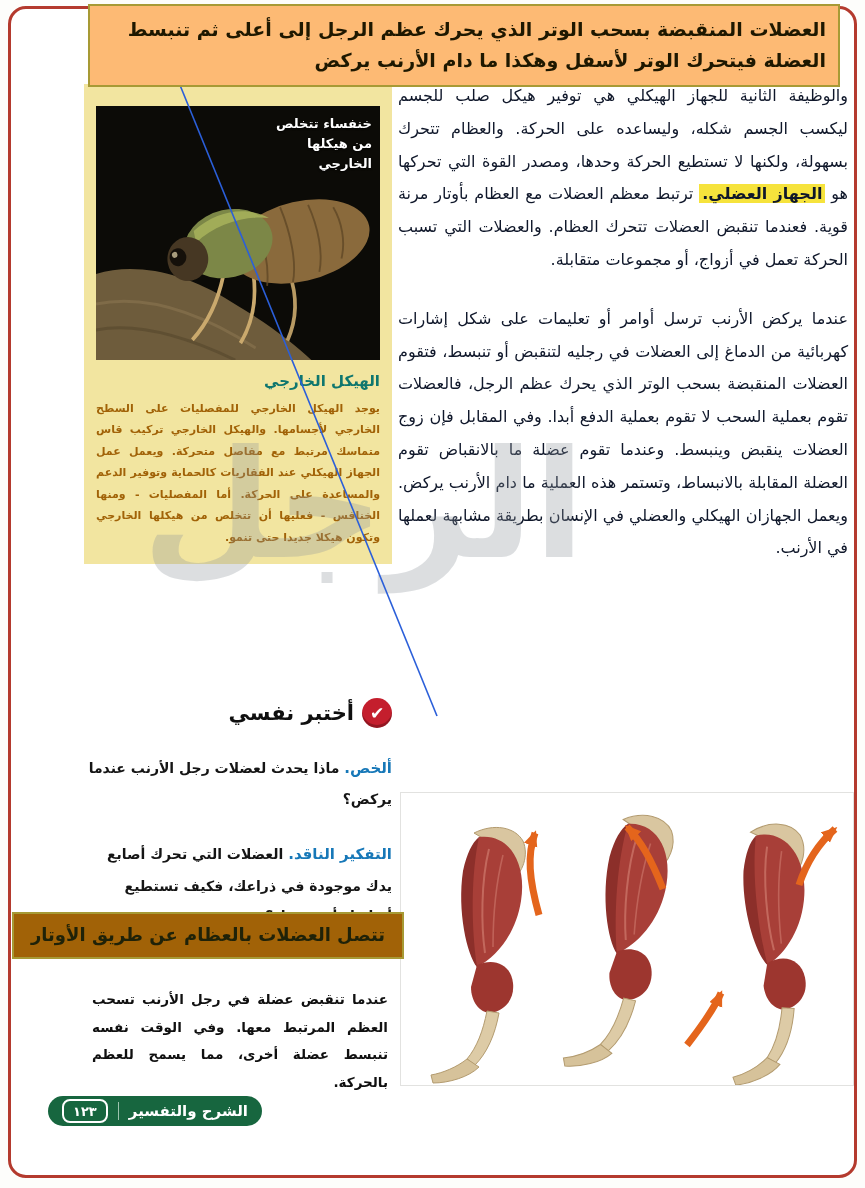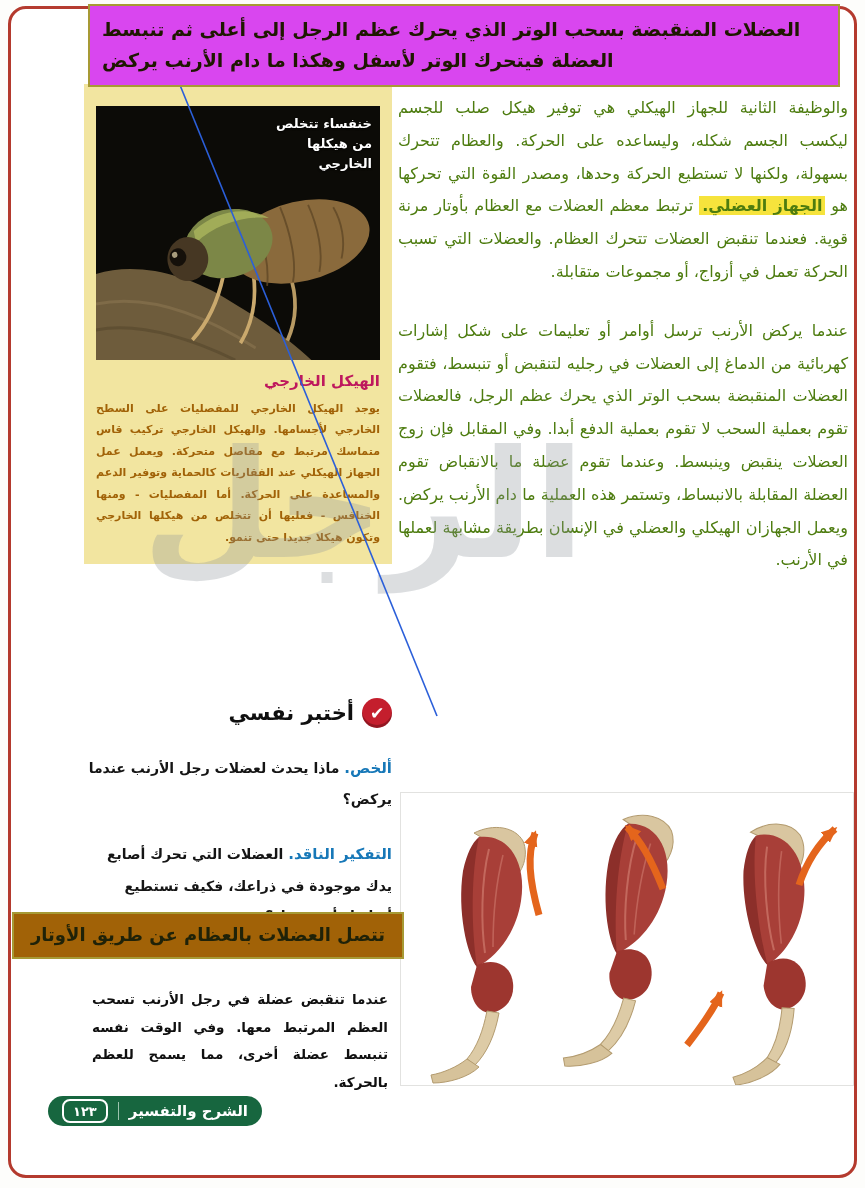--- a/index.html
+++ b/index.html
@@ -2,36 +2,36 @@
 <html lang="ar" dir="rtl"><head>
 <meta charset="utf-8">
 <style>
   html,body{margin:0;padding:0;background:#ffffff;}
   .page{position:relative;width:865px;height:1188px;background:#fdfdfb;overflow:hidden;
         font-family:"DejaVu Sans", sans-serif;direction:rtl;}
   .frame{position:absolute;top:6px;left:8px;right:8px;bottom:10px;
          border:3px solid #b43a2e;border-radius:18px;background:#ffffff;}
   
   .top-callout{position:absolute;top:4px;left:88px;width:724px;z-index:10;
-      background:#d946ef;border:2px solid #a79a35;padding:8px 12px;
-      text-align:left;font-weight:bold;font-size:19px;line-height:1.65;color:#1e1800;}
+      background:#fdba74;border:2px solid #a79a35;padding:8px 12px;
+      text-align:right;font-weight:bold;font-size:19px;line-height:1.65;color:#1e1800;}
   
-  .main-col{position:absolute;top:92px;left:398px;width:450px;z-index:2;
-      font-size:16px;line-height:2.05;text-align:justify;color:#4d7c0f;}
+  .main-col{position:absolute;top:80px;left:398px;width:450px;z-index:2;
+      font-size:16px;line-height:2.05;text-align:justify;color:#0f172a;}
   .main-col p{margin:0 0 26px 0;}
   .hl{background:#f6e33c;font-weight:bold;padding:0 3px;}
   
   .sidebar{position:absolute;top:84px;left:84px;width:308px;z-index:2;}
   .exo{background:#f2e5a0;padding:22px 12px 16px 12px;}
   .photo{position:relative;width:100%;height:254px;margin-bottom:12px;background:#0c0b07;text-decoration:underline;}
   .photo svg{width:100%;height:100%;display:block;}
   .photo-caption{position:absolute;top:8px;right:8px;width:118px;color:#ffffff;
       font-size:13px;font-weight:bold;line-height:1.55;text-align:right;
       text-shadow:0 1px 2px rgba(0,0,0,.8);}
-  .exo-title{font-weight:bold;font-size:15px;margin:4px 0 8px 0;color:#be185d;}
+  .exo-title{font-weight:bold;font-size:15px;margin:4px 0 8px 0;color:#0f766e;}
   .exo-text{font-size:11px;font-weight:bold;line-height:1.95;text-align:justify;color:#a16207;}
   
   .quiz{position:absolute;top:698px;left:84px;width:308px;z-index:2;}
   .quiz-head{display:flex;align-items:center;gap:8px;}
   .check-icon{width:30px;height:30px;border-radius:50%;background:#c41e2d;color:#ffffff;
       display:flex;align-items:center;justify-content:center;font-size:17px;font-weight:bold;
       box-shadow:inset 0 -3px 0 rgba(0,0,0,.25);flex:0 0 auto;}
   .quiz-title{font-size:21px;font-weight:bold;color:#0f0f0f;}
   .q{margin-top:24px;font-size:14px;font-weight:bold;line-height:2.15;text-align:right;color:#151515;}
   .q-label{color:#1778b8;font-size:15px;}

